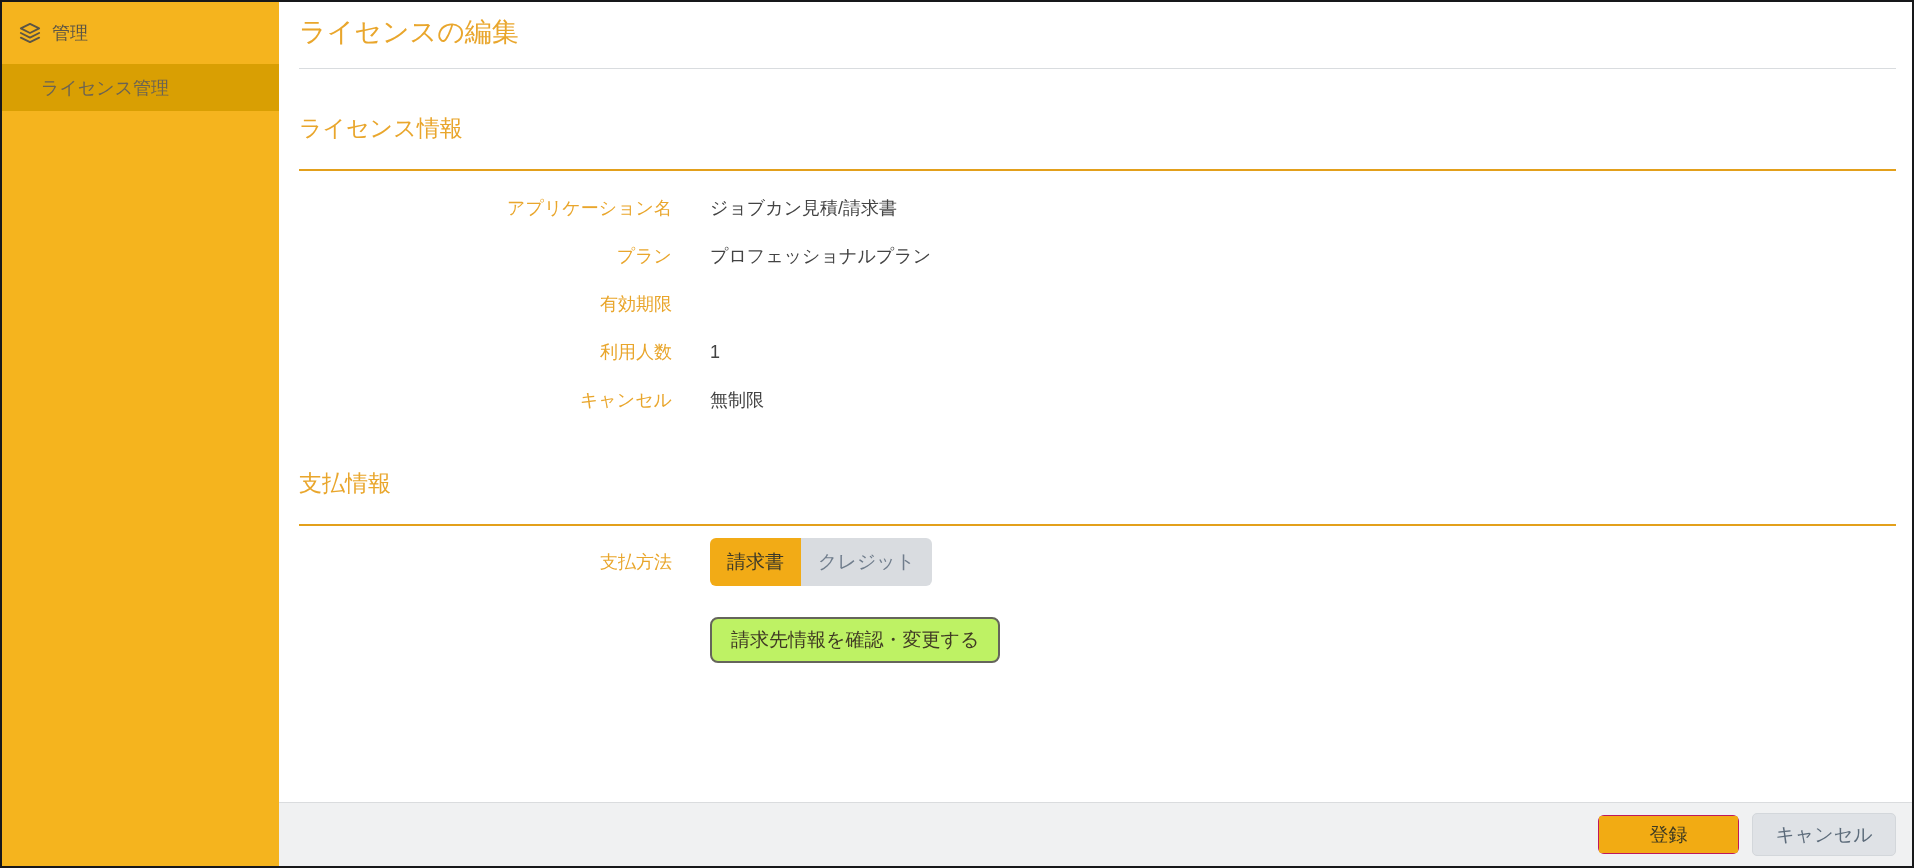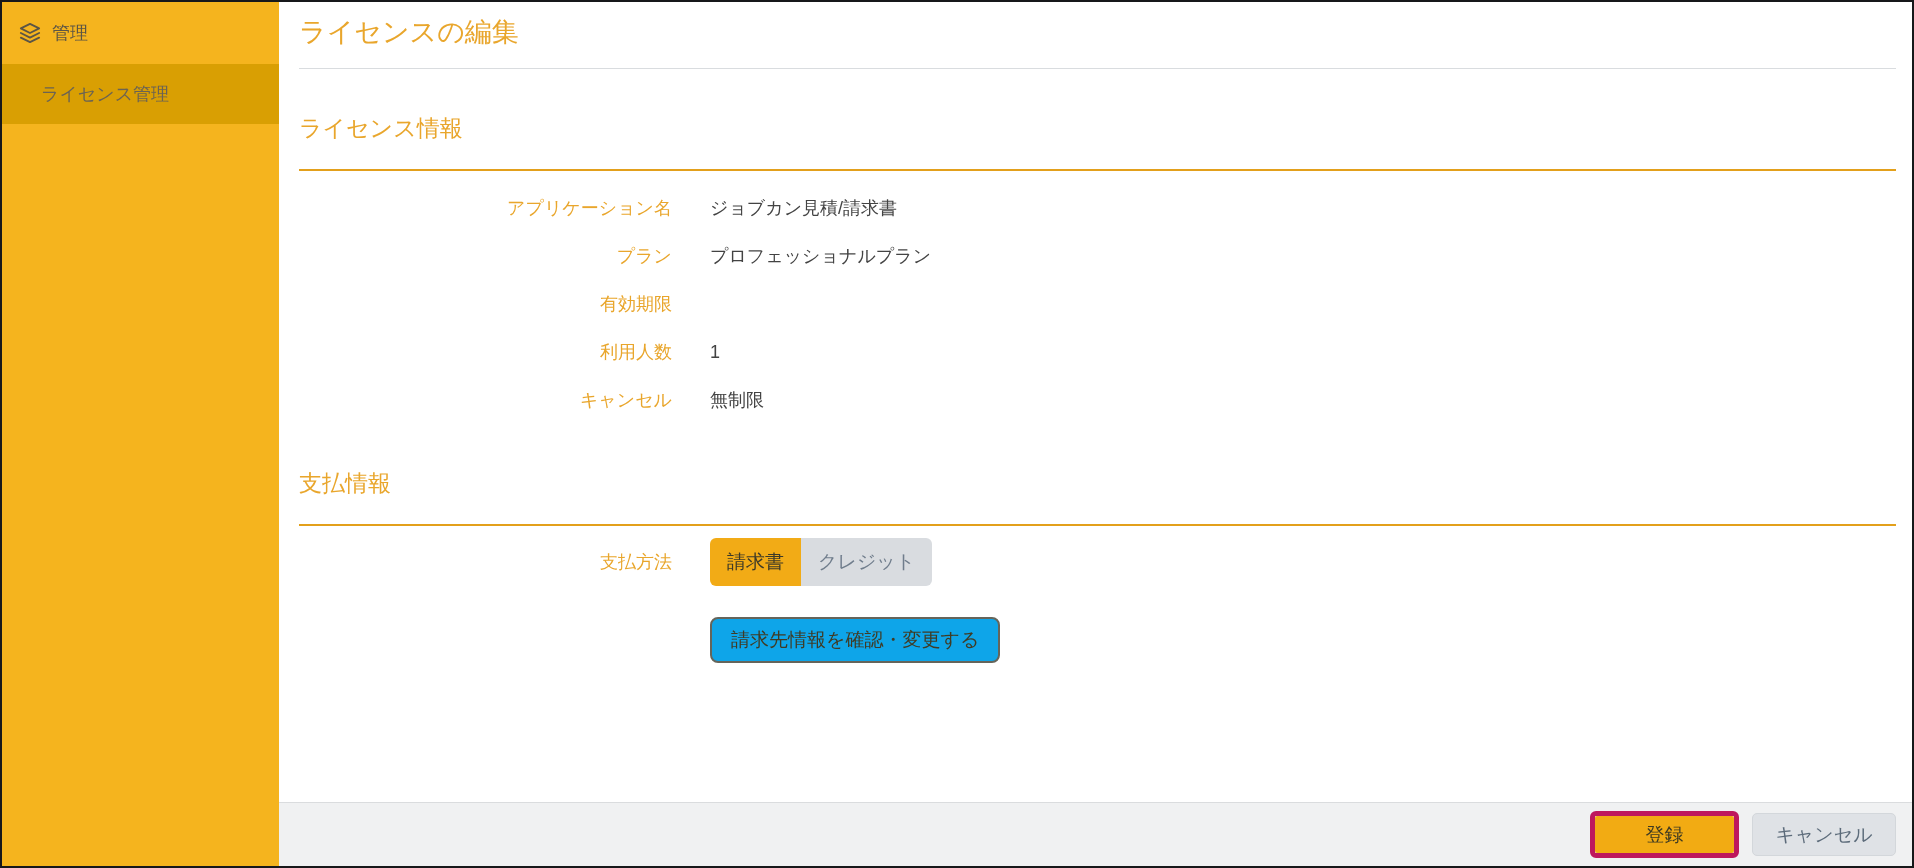--- a/index.html
+++ b/index.html
@@ -26,21 +26,21 @@
     padding-left:17px;
     font-size:18px;
     cursor:default;
   }
   .sidebar-group-header .icon{
     width:22px; height:22px;
     margin-right:11px;
     display:inline-flex; align-items:center; justify-content:center;
   }
   .sidebar-item{
-    height:60px;
+    height:47px;
     display:flex; align-items:center;
     padding-left:39px;
     font-size:18px;
     color:#6b6353;
     cursor:pointer;
   }
   .sidebar-item.selected{
     background:#d99f03;
   }
 
@@ -123,42 +123,42 @@
     color:#3d3a28;
   }
   .billing-row{
     margin-top:31px;
     display:flex;
   }
   .billing-button{
     margin-left:411px;
     height:46px;
     padding:0 19px;
-    background:#0ea5e9;
+    background:#bef264;
     border:2px solid #65655b;
     border-radius:8px;
     font-size:19px;
     color:#403b24;
     cursor:pointer;
     font-family:inherit;
   }
 
   
   .footer{
     flex:0 0 64px;
     background:#f0f1f2;
     border-top:1px solid #dadcde;
     display:flex;
     align-items:center;
     justify-content:flex-end;
     padding-right:16px;
     gap:13px;
   }
   .submit-highlight{
-    border:5px solid #be185d;
+    border:1px solid #be185d;
     border-radius:6px;
     display:inline-flex;
   }
   .submit-button{
     width:139px;
     height:37px;
     background:#f2ab13;
     border:none;
     border-radius:2px;
     font-size:19px;

